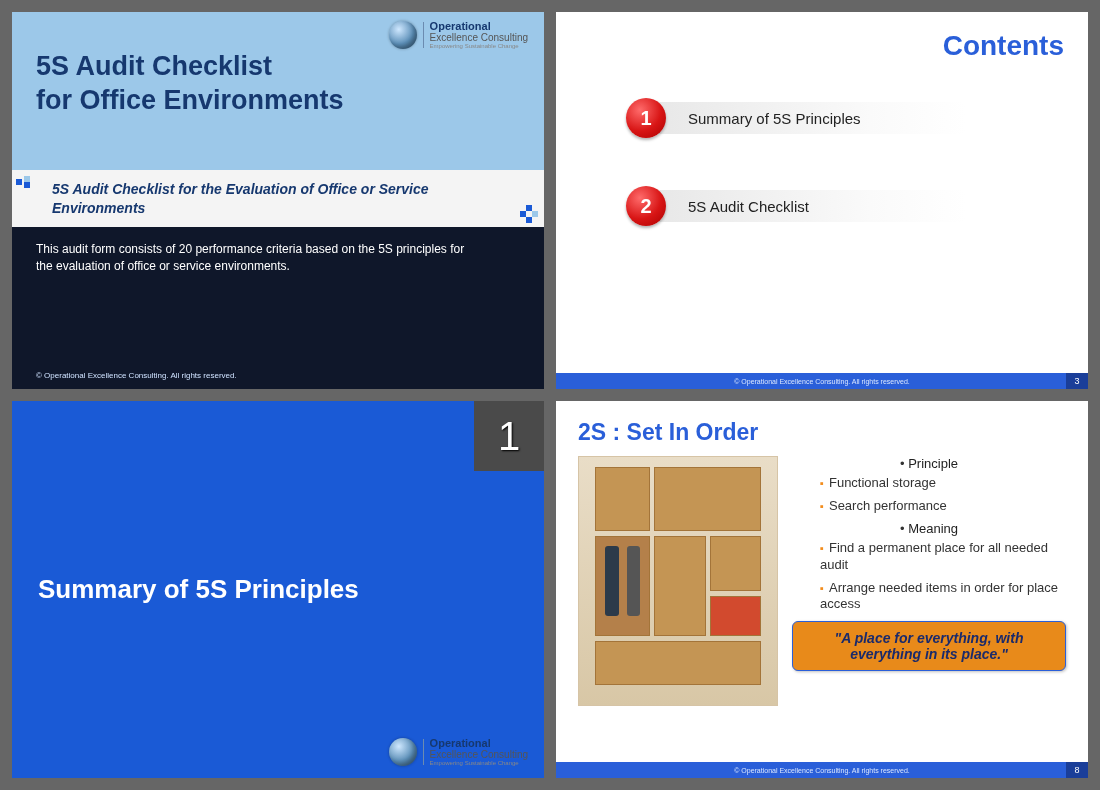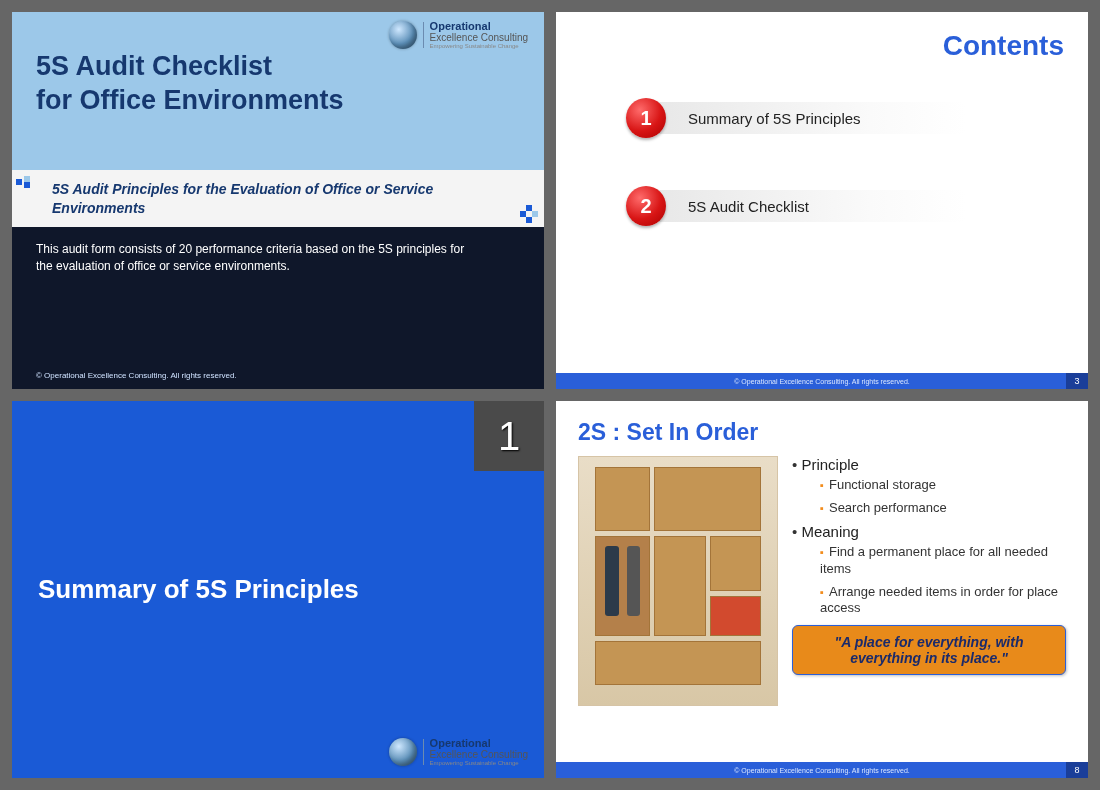--- a/index.html
+++ b/index.html
@@ -190,21 +190,21 @@
   .s4-body { display:flex; gap:14px; height: calc(100% - 70px); }
   .s4-img {
     width:200px; height:250px;
     flex-shrink:0;
     border:1px solid #d6c4a6;
     position:relative;
     overflow:hidden;
   }
   .s4-list { flex:1; font-size:14px; }
   .s4-list ul { list-style:none; }
-  .s4-list .h { color:#222; font-size:15px; margin-bottom:4px; }
+  .s4-list .h { color:#222; font-size:13px; margin-bottom:4px;text-align:center; }
   .s4-list .h::before { content:"• "; color:#333; }
   .s4-list .sub { color:#333; font-size:13px; margin-left:28px; margin-bottom:6px; line-height:1.3; }
   .s4-list .sub::before { content:"▪ "; color:#f28c1c; font-size:11px; margin-right:2px; }
   .s4-callout {
     background:#e88a1a;
     border:1px solid #2a5fd9;
     border-radius:6px;
     padding:8px 10px;
     color:#1a2a6b;
     font-style:italic;
@@ -243,21 +243,21 @@
         <span>5S Audit Checklist</span><br>
         <span>for Office Environments</span>
       </div>
     </div>
     <div class="s1-sub-wrap">
       <svg class="s1-deco-left" viewBox="0 0 20 12">
         <rect x="0" y="3" width="6" height="6" fill="#1a5ad6"></rect>
           <rect x="8" y="0" width="6" height="6" fill="#9cc8e9"></rect>
           <rect x="8" y="6" width="6" height="6" fill="#1a5ad6"></rect>
       </svg>
-      <div class="s1-sub">5S Audit Principles for the Evaluation of Office or Service Environments</div>
+      <div class="s1-sub">5S Audit Checklist for the Evaluation of Office or Service Environments</div>
       <svg class="s1-deco-right" viewBox="0 0 18 18">
         <rect x="0" y="6" width="6" height="6" fill="#1a5ad6"></rect>
           <rect x="6" y="0" width="6" height="6" fill="#1a5ad6"></rect>
           <rect x="6" y="12" width="6" height="6" fill="#1a5ad6"></rect>
           <rect x="12" y="6" width="6" height="6" fill="#9cc8e9"></rect>
       </svg>
     </div>
     <div class="s1-body stretch">
       <div style="max-width:90%;">This audit form consists of 20 performance criteria based on the 5S principles for the evaluation of office or service environments.</div>
       <div class="s1-footer">© Operational Excellence Consulting.  All rights reserved.</div>
@@ -319,21 +319,21 @@
 
         <div style="position:absolute; left:13%; top:36%; width:7%; height:28%; background:#2c3a4a; border-radius:3px;"></div>
         <div style="position:absolute; left:24%; top:36%; width:7%; height:28%; background:#555; border-radius:3px;"></div>
       </div>
       <div class="s4-list">
         <ul>
           <li class="h">Principle</li>
           <li class="sub">Functional storage</li>
           <li class="sub">Search performance</li>
           <li class="h">Meaning</li>
-          <li class="sub">Find a permanent place for all needed items</li>
+          <li class="sub">Find a permanent place for all needed audit</li>
           <li class="sub">Arrange needed items in order for place access</li>
         </ul>
         <div class="s4-callout">"A place for everything, with everything in its place."</div>
       </div>
     </div>
   </div>
   <div class="blue-footer-bar">
     <span>© Operational Excellence Consulting.  All rights reserved.</span>
     <div class="page-num">8</div>
   </div>

